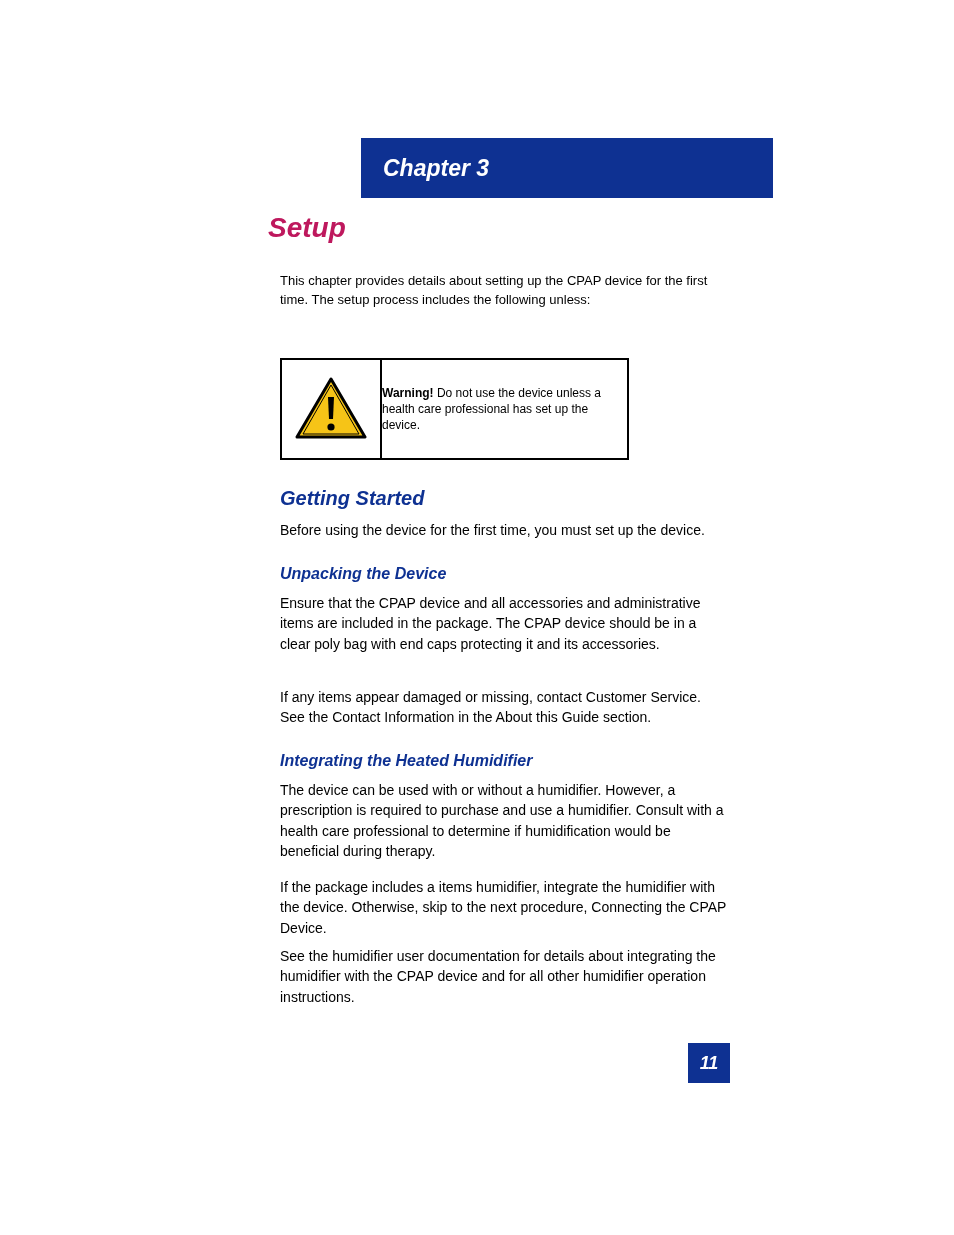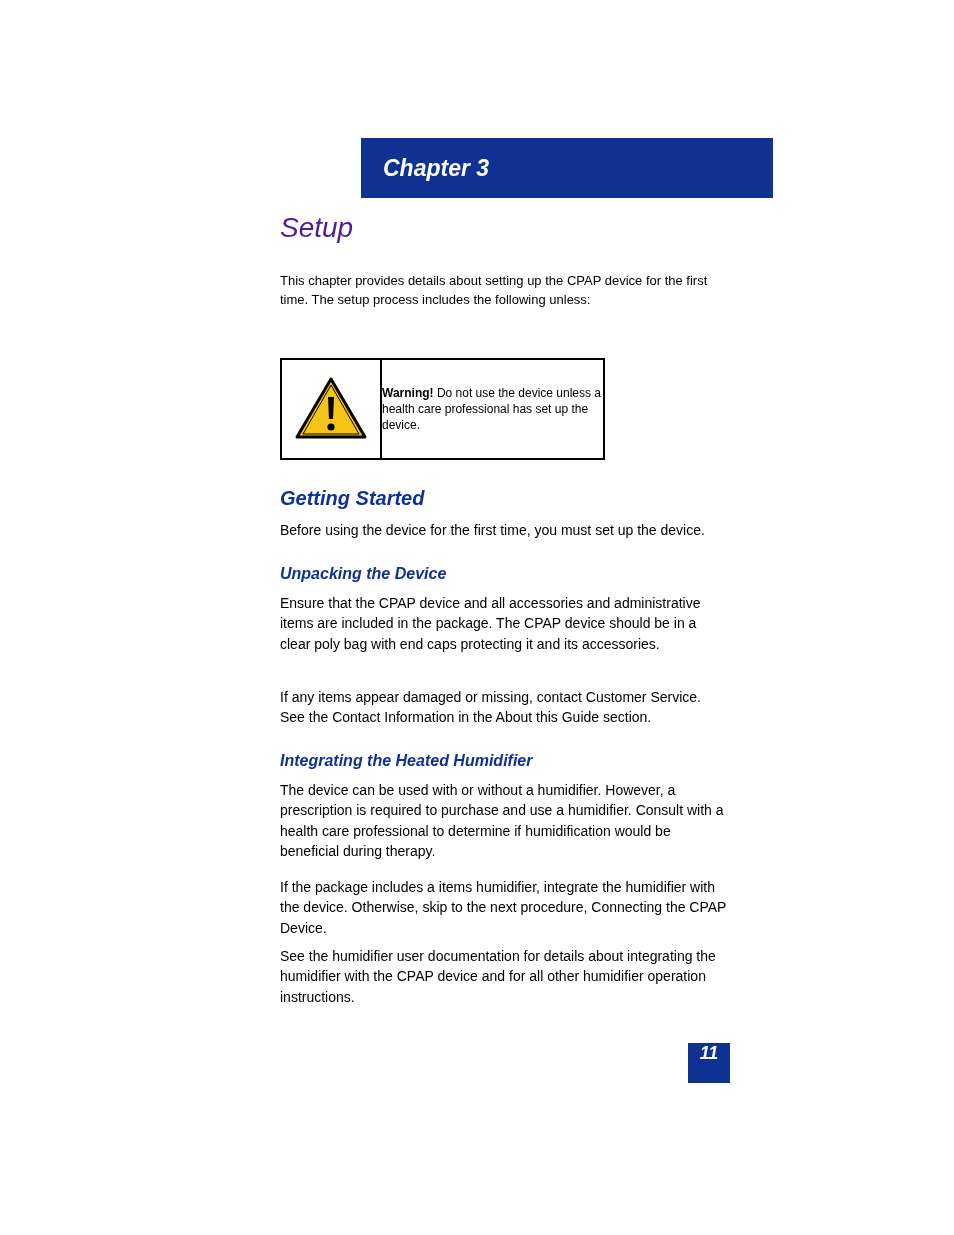--- a/index.html
+++ b/index.html
@@ -26,25 +26,25 @@
       align-items: center;
       padding-left: 22px;
       font-size: 23px;
       font-weight: bold;
       font-style: italic;
       margin-left: 44px;
     }
     .chapter-title {
       position: absolute;
       top: 212px;
-      left: 280px;
+      left: 268px;
       font-size: 28px;
-      font-weight: normal;
+      font-weight: bold;
       font-style: italic;
-      color: #4c1d95;
+      color: #be185d;
     }
     .intro-paragraph {
       position: absolute;
       top: 272px;
       left: 280px;
       width: 448px;
       font-size: 13px;
       line-height: 1.45;
       color: #000000;
     }
@@ -62,21 +62,21 @@
     .warning-icon-cell {
       width: 100px;
       height: 100px;
       text-align: center;
     }
     .warning-icon-cell svg {
       display: block;
       margin: 10px auto;
     }
     .warning-text-cell {
-      width: 223px;
+      width: 247px;
       padding: 10px 12px;
       font-size: 12px;
       line-height: 1.35;
       color: #000000;
     }
     .warning-text-cell .label {
       font-weight: bold;
     }
     .section-h2 {
       position: absolute;
@@ -107,21 +107,21 @@
       left: 688px;
       top: 1043px;
       width: 42px;
       height: 40px;
       background: #0e3192;
       color: #ffffff;
       font-size: 18px;
       font-weight: bold;
       font-style: italic;
       display: flex;
-      align-items: flex-start;
+      align-items: center;
       justify-content: center;
     }
     .sec-getting-started { top: 487px; }
     .paragraph-gs { top: 520px; }
     .sec-unpacking { top: 565px; }
     .body-unpacking-1 { top: 593px; }
     .body-unpacking-2 { top: 687px; }
     .sec-humidifier { position: absolute; left: 280px; top: 752px; font-size: 16px; font-weight: bold; font-style: italic; color: #0e3192; }
     .body-hum-1 { top: 780px; }
     .body-hum-2 { top: 877px; }

